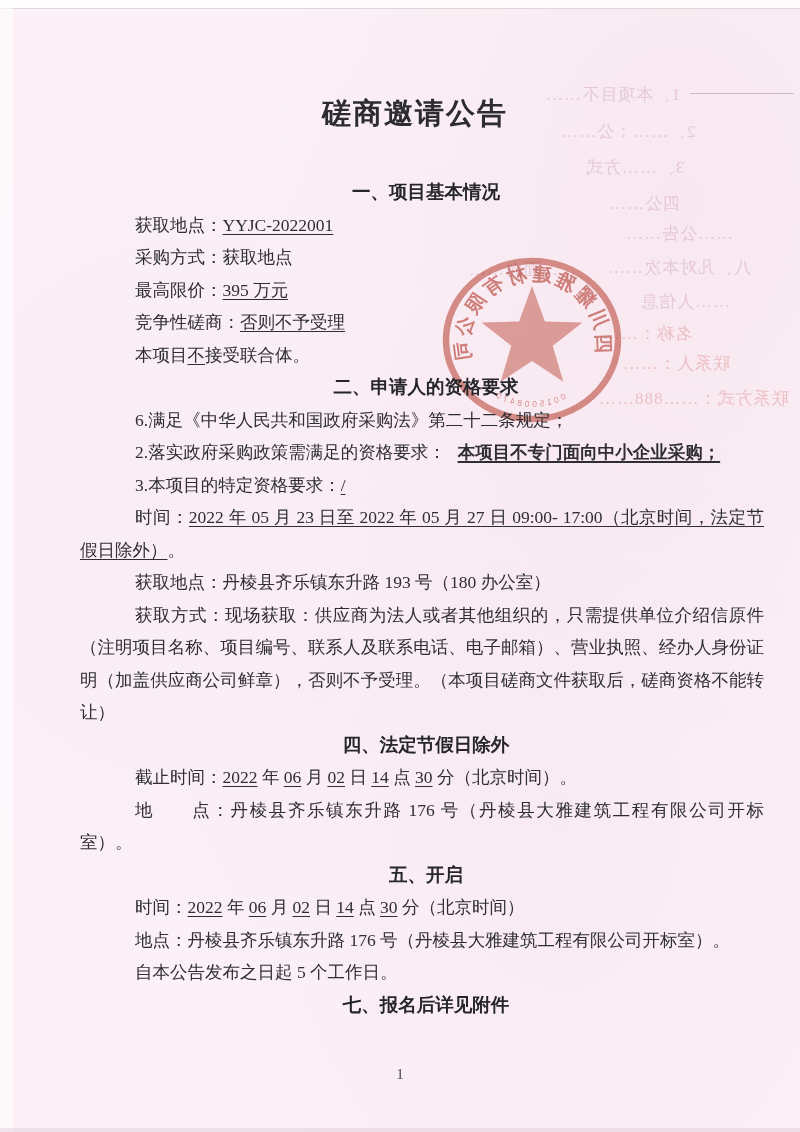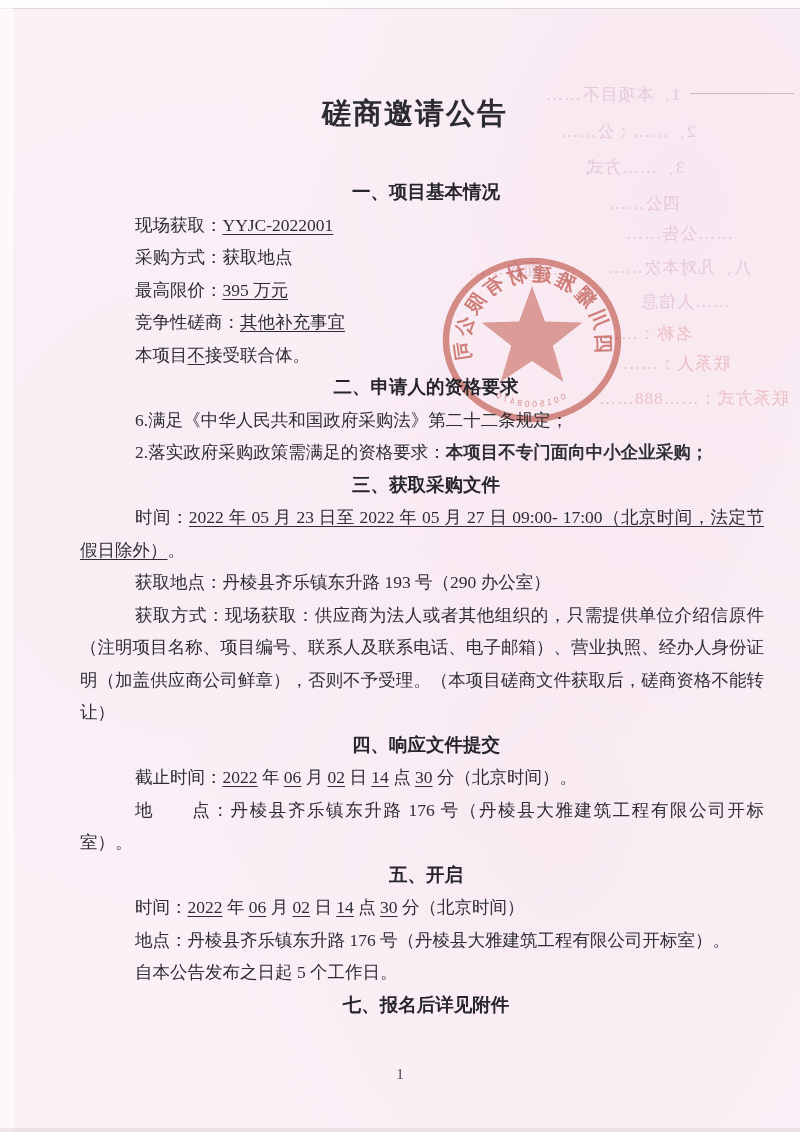--- a/index.html
+++ b/index.html
@@ -34,21 +34,21 @@
     position:absolute;left:80px;top:176px;width:684px;
     font-size:17.5px;line-height:32.5px;color:#2e2e34;
     text-align:justify;
   }
   .doc p{margin:0;text-indent:55px;}
   .doc p.h{
     font-family:"Liberation Sans",sans-serif;font-weight:bold;
     font-size:18.5px;color:#25252b;text-indent:8px;text-align:center;
   }
   .u{text-decoration:underline;text-underline-offset:3px;text-decoration-thickness:1.2px;}
-  .bu{font-weight:bold;text-underline-offset:3px;text-decoration-thickness:1.6px;}
+  .bu{font-weight:bold;text-decoration:underline;text-underline-offset:3px;text-decoration-thickness:1.6px;margin-left:12px;}
 
   .pagenum{
     position:absolute;top:1066px;left:0;width:800px;text-align:center;
     font-size:15px;color:#4a4a50;
   }
 
   
   .bl{
     position:absolute;transform:scaleX(-1);white-space:nowrap;
     font-family:"Liberation Serif",serif;font-size:17px;
@@ -101,36 +101,36 @@
         <textPath href="#arcBot" startOffset="8"><tspan>0015008470</tspan></textPath>
       </text>
     </svg>
   </div>
 
   <h1 class="title">磋商邀请公告</h1>
 
   <div class="doc">
 
     <p class="h">一、项目基本情况</p>
-    <p><span>现场获取：</span><span class="u">YYJC-2022001</span></p>
+    <p><span>获取地点：</span><span class="u">YYJC-2022001</span></p>
     <p><span>采购方式：</span><span>获取地点</span></p>
     <p><span>最高限价：</span><span class="u">395 万元</span></p>
-    <p><span>竞争性磋商：</span><span class="u">其他补充事宜</span></p>
+    <p><span>竞争性磋商：</span><span class="u">否则不予受理</span></p>
     <p><span>本项目</span><span class="u">不</span><span>接受联合体。</span></p>
 
     <p class="h">二、申请人的资格要求</p>
     <p>6.满足《中华人民共和国政府采购法》第二十二条规定；</p>
     <p><span>2.落实政府采购政策需满足的资格要求：</span><span class="bu">本项目不专门面向中小企业采购；</span></p>
+    <p><span>3.本项目的特定资格要求：</span><span class="u">/</span></p>
 
-    <p class="h">三、获取采购文件</p>
     <p><span>时间：</span><span class="u">2022 年 05 月 23 日至 2022 年 05 月 27 日 09:00- 17:00（北京时间，法定节假日除外）</span><span>。</span></p>
-    <p>获取地点：丹棱县齐乐镇东升路 193 号（290 办公室）</p>
+    <p>获取地点：丹棱县齐乐镇东升路 193 号（180 办公室）</p>
     <p>获取方式：现场获取：供应商为法人或者其他组织的，只需提供单位介绍信原件（注明项目名称、项目编号、联系人及联系电话、电子邮箱）、营业执照、经办人身份证明（加盖供应商公司鲜章），否则不予受理。（本项目磋商文件获取后，磋商资格不能转让）</p>
 
-    <p class="h">四、响应文件提交</p>
+    <p class="h">四、法定节假日除外</p>
     <p><span>截止时间：</span><span class="u">2022</span><span> 年 </span><span class="u">06</span><span> 月 </span><span class="u">02</span><span> 日 </span><span class="u">14</span><span> 点 </span><span class="u">30</span><span> 分（北京时间）。</span></p>
     <p>地　　点：丹棱县齐乐镇东升路 176 号（丹棱县大雅建筑工程有限公司开标室）。</p>
 
     <p class="h">五、开启</p>
     <p><span>时间：</span><span class="u">2022</span><span> 年 </span><span class="u">06</span><span> 月 </span><span class="u">02</span><span> 日 </span><span class="u">14</span><span> 点 </span><span class="u">30</span><span> 分（北京时间）</span></p>
     <p>地点：丹棱县齐乐镇东升路 176 号（丹棱县大雅建筑工程有限公司开标室）。</p>
 
     <p>自本公告发布之日起 5 个工作日。</p>
 
     <p class="h">七、报名后详见附件</p>

